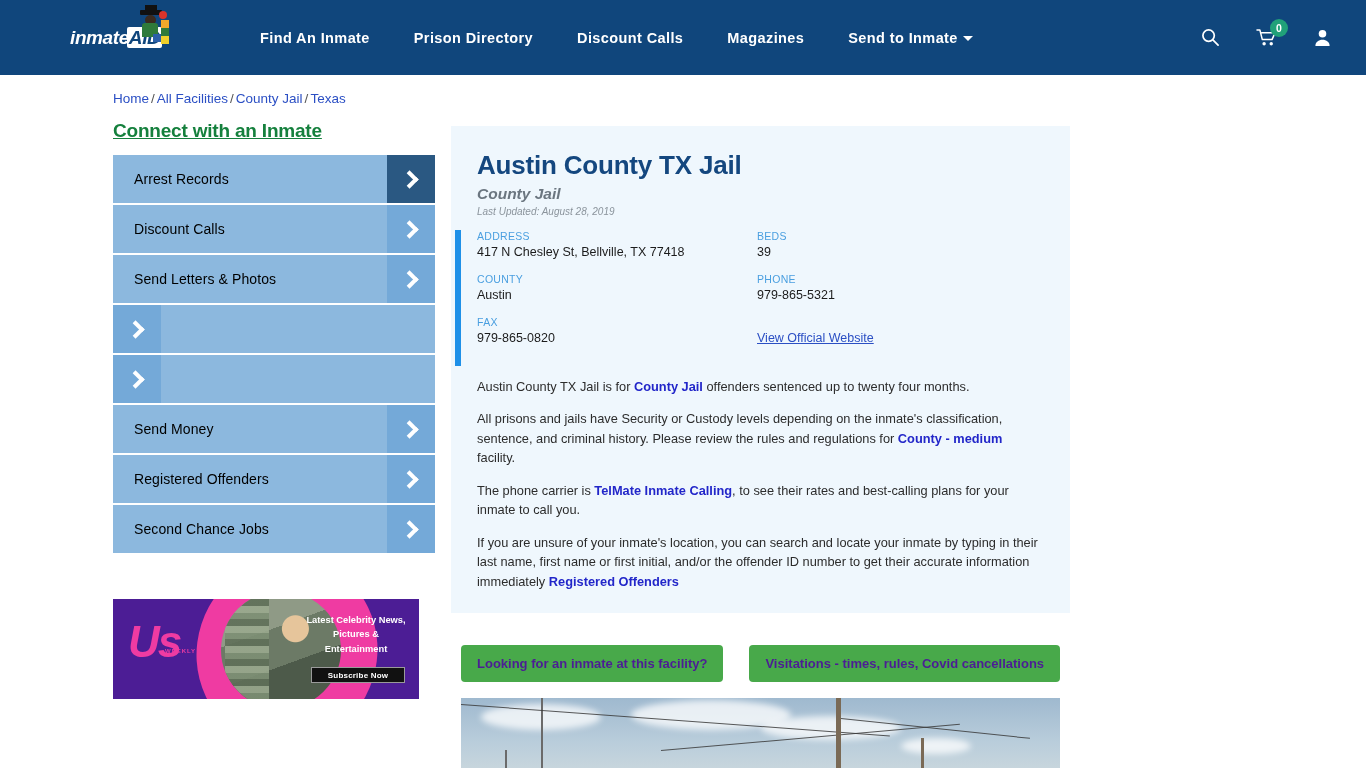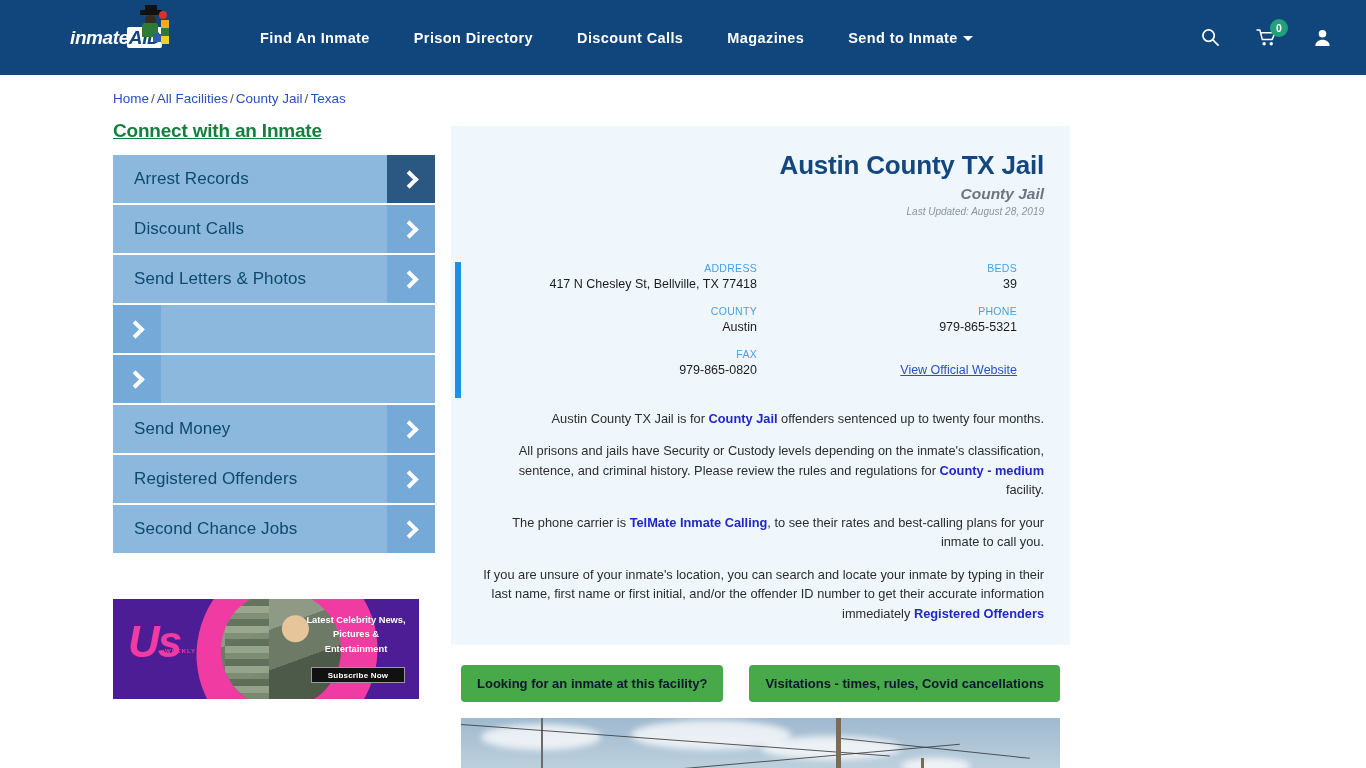--- a/index.html
+++ b/index.html
@@ -159,22 +159,22 @@
     margin-bottom: 2px;
     background: #8cb8de;
     cursor: pointer;
     overflow: hidden;
   }
   .side-item-label {
     flex: 1;
     display: flex;
     align-items: center;
     padding-left: 21px;
-    color: #0c4a6e;
-    font-size: 17px;
+    color: #000000;
+    font-size: 14px;
     letter-spacing: 0.1px;
   }
   .side-arrow {
     width: 48px;
     background: #74a9d8;
     display: flex;
     align-items: center;
     justify-content: center;
   }
   .side-item.active .side-arrow { background: #2a5882; }
@@ -263,21 +263,20 @@
     display: flex; align-items: center; justify-content: center;
     z-index: 6;
     letter-spacing: .2px;
   }
 
   
   .main { flex: 1; margin-left: 16px; padding-top: 12px; }
   .facility-card {
     background: #eff7fd;
     padding: 24px 26px 22px 26px;
-    text-align: right;
   }
   .fac-title {
     font-size: 26px;
     font-weight: bold;
     color: #14477f;
     letter-spacing: -0.2px;
   }
   .fac-sub {
     font-size: 15.5px;
     font-weight: bold;
@@ -286,21 +285,21 @@
     margin-top: 4px;
   }
   .fac-updated {
     font-size: 10px;
     font-style: italic;
     color: #8b949c;
     margin-top: 3px;
   }
   .info-wrap {
     display: flex;
-    margin-top: 45px;
+    margin-top: 13px;
     margin-left: -20px;
     padding-left: 20px;
     position: relative;
   }
   .info-bar {
     position: absolute;
     left: -2px; top: 0;
     width: 6px;
     height: 136px;
     background: #1e90e8;
@@ -337,29 +336,30 @@
   }
 
   .cta-row {
     display: flex;
     gap: 26px;
     margin-top: 20px;
     padding: 0 10px;
   }
   .cta-btn {
     background: #48a94a;
-    color: #0f172a;
+    color: #4c1d95;
     font-size: 13px;
     font-weight: bold;
     border: none;
     border-radius: 4px;
     padding: 11px 16px;
     cursor: pointer;
     font-family: "Liberation Sans", sans-serif;
     white-space: nowrap;
+    margin-top: 12px;
   }
 
   .photo {
     margin: 16px 10px 0 10px;
     height: 110px;
     position: relative;
     overflow: hidden;
     background: linear-gradient(180deg,#9fb9cf 0%,#b9cddb 40%,#c8d6dd 65%,#cfd5cf 100%);
   }
   .cloud {

